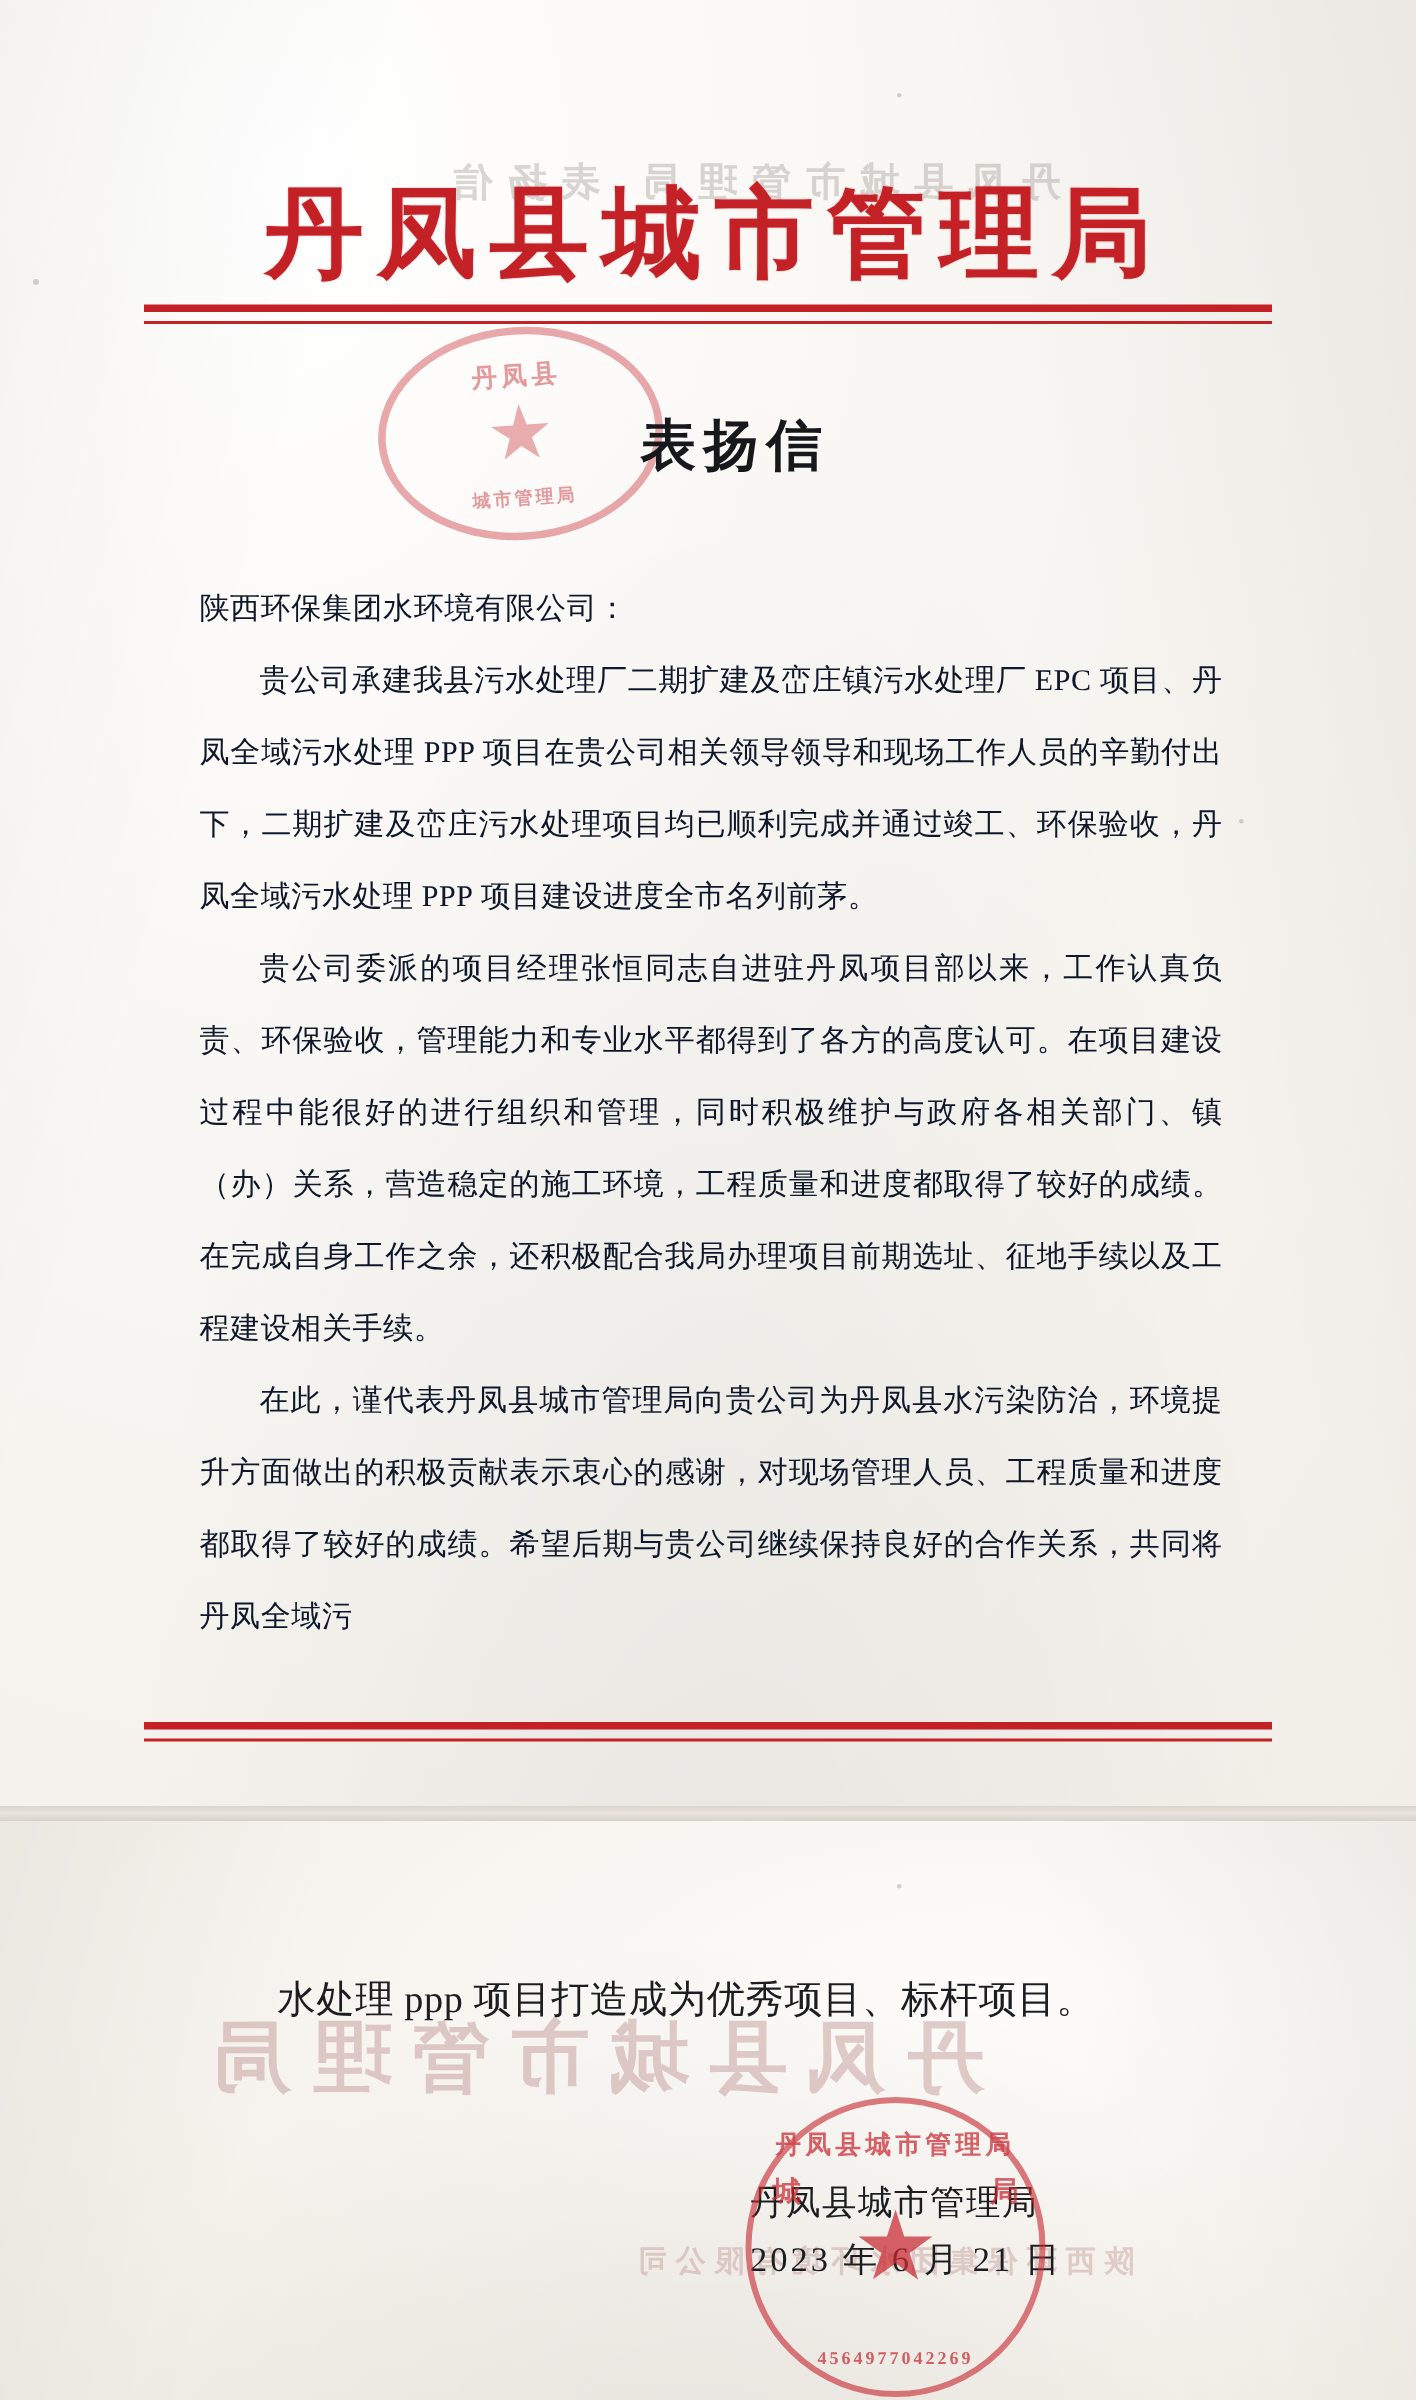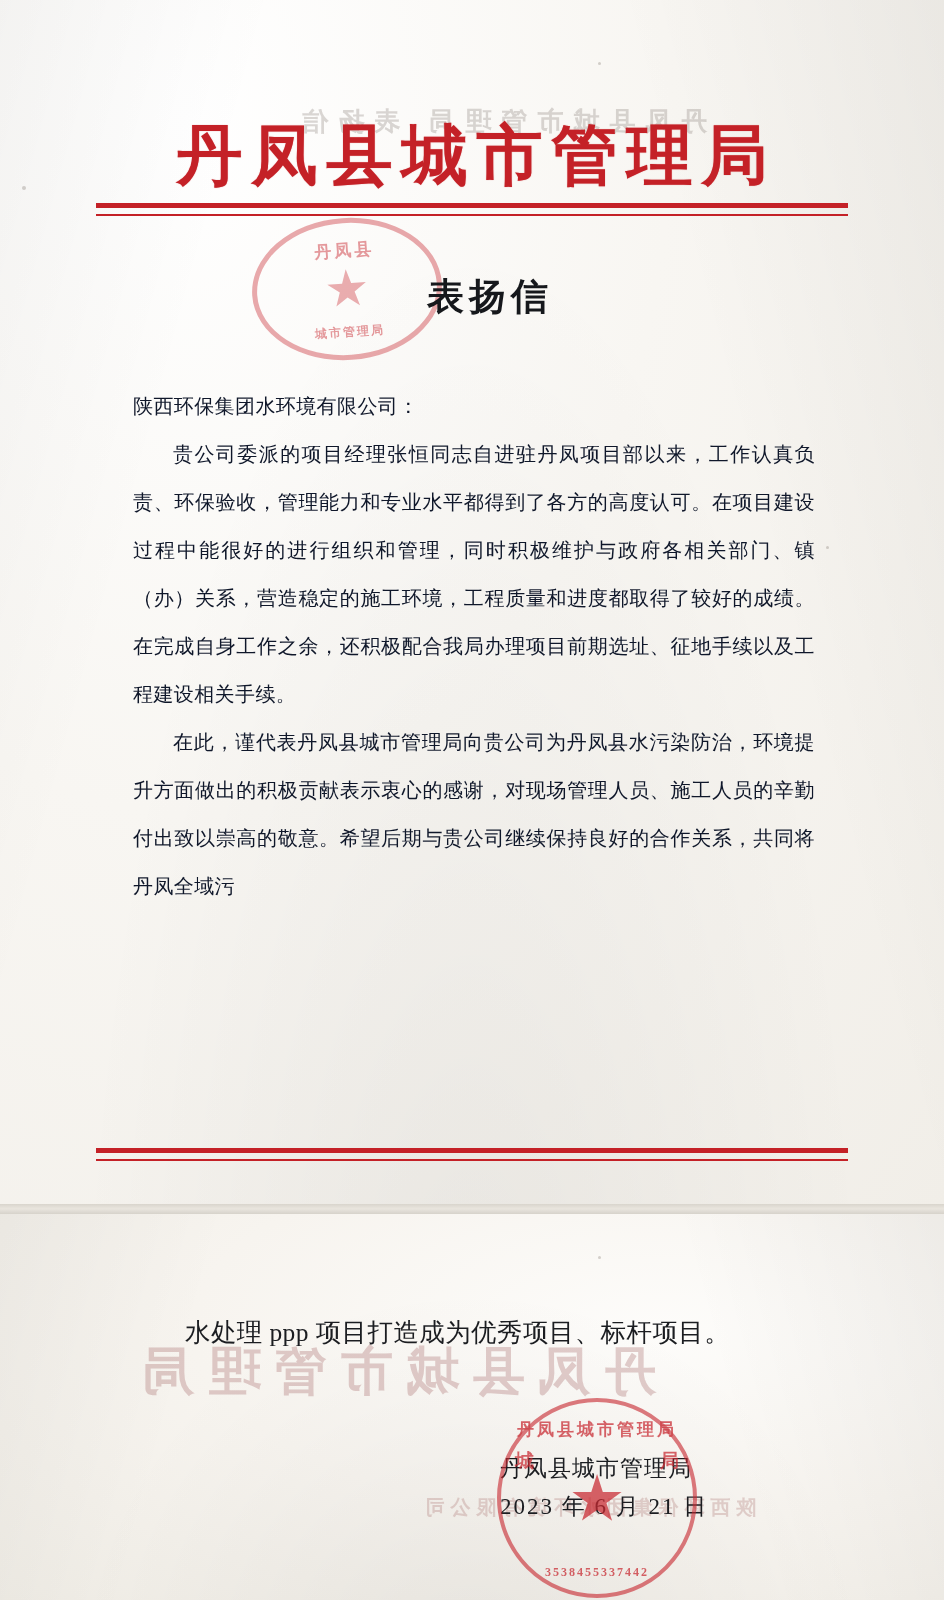--- a/index.html
+++ b/index.html
@@ -263,38 +263,39 @@
 <div class="seal seal-top">
   <div class="seal-arc-top">丹凤县</div>
   <div class="seal-star">★</div>
   <div class="seal-arc-bottom">城市管理局</div>
 </div>
 
 <div class="doc-title">表扬信</div>
 
 <div class="body-block">
   <p class="salutation">陕西环保集团水环境有限公司：</p>
+  <p class="para">贵公司承建我县污水处理厂二期扩建及峦庄镇污水处理厂 EPC 项目、丹凤全域污水处理 PPP 项目在贵公司相关领导领导和现场工作人员的辛勤付出下，二期扩建及峦庄污水处理项目均已顺利完成并通过竣工、环保验收，丹凤全域污水处理 PPP 项目建设进度全市名列前茅。</p>
   <p class="para">贵公司委派的项目经理张恒同志自进驻丹凤项目部以来，工作认真负责、环保验收，管理能力和专业水平都得到了各方的高度认可。在项目建设过程中能很好的进行组织和管理，同时积极维护与政府各相关部门、镇（办）关系，营造稳定的施工环境，工程质量和进度都取得了较好的成绩。在完成自身工作之余，还积极配合我局办理项目前期选址、征地手续以及工程建设相关手续。</p>
-  <p class="para">在此，谨代表丹凤县城市管理局向贵公司为丹凤县水污染防治，环境提升方面做出的积极贡献表示衷心的感谢，对现场管理人员、施工人员的辛勤付出致以崇高的敬意。希望后期与贵公司继续保持良好的合作关系，共同将丹凤全域污</p>
+  <p class="para">在此，谨代表丹凤县城市管理局向贵公司为丹凤县水污染防治，环境提升方面做出的积极贡献表示衷心的感谢，对现场管理人员、工程质量和进度都取得了较好的成绩。希望后期与贵公司继续保持良好的合作关系，共同将丹凤全域污</p>
 </div>
 
 <div class="rule-red rule-bottom-1"></div>
 <div class="rule-red rule-bottom-2"></div>
 
 <div class="cont-block">水处理 ppp 项目打造成为优秀项目、标杆项目。</div>
 
 <div class="signature">
   <div>丹凤县城市管理局</div>
   <div class="sig-date">2023 年 6 月 21 日</div>
 </div>
 
 <div class="seal seal-bottom">
   <div class="seal-arc-top">丹凤县城市管理局</div>
   <div class="seal-side-l">城</div>
   <div class="seal-side-r">局</div>
   <div class="seal-star">★</div>
-  <div class="seal-arc-bottom">3538455337442</div>
+  <div class="seal-arc-bottom">4564977042269</div>
 </div>
 
 <div class="speck" style="top:62px;left:598px;width:3px;height:3px;"></div>
 <div class="speck" style="top:186px;left:22px;width:4px;height:4px;"></div>
 <div class="speck" style="top:546px;left:826px;width:3px;height:3px;"></div>
 <div class="speck" style="top:1256px;left:598px;width:3px;height:3px;"></div>
 
 </body></html>

